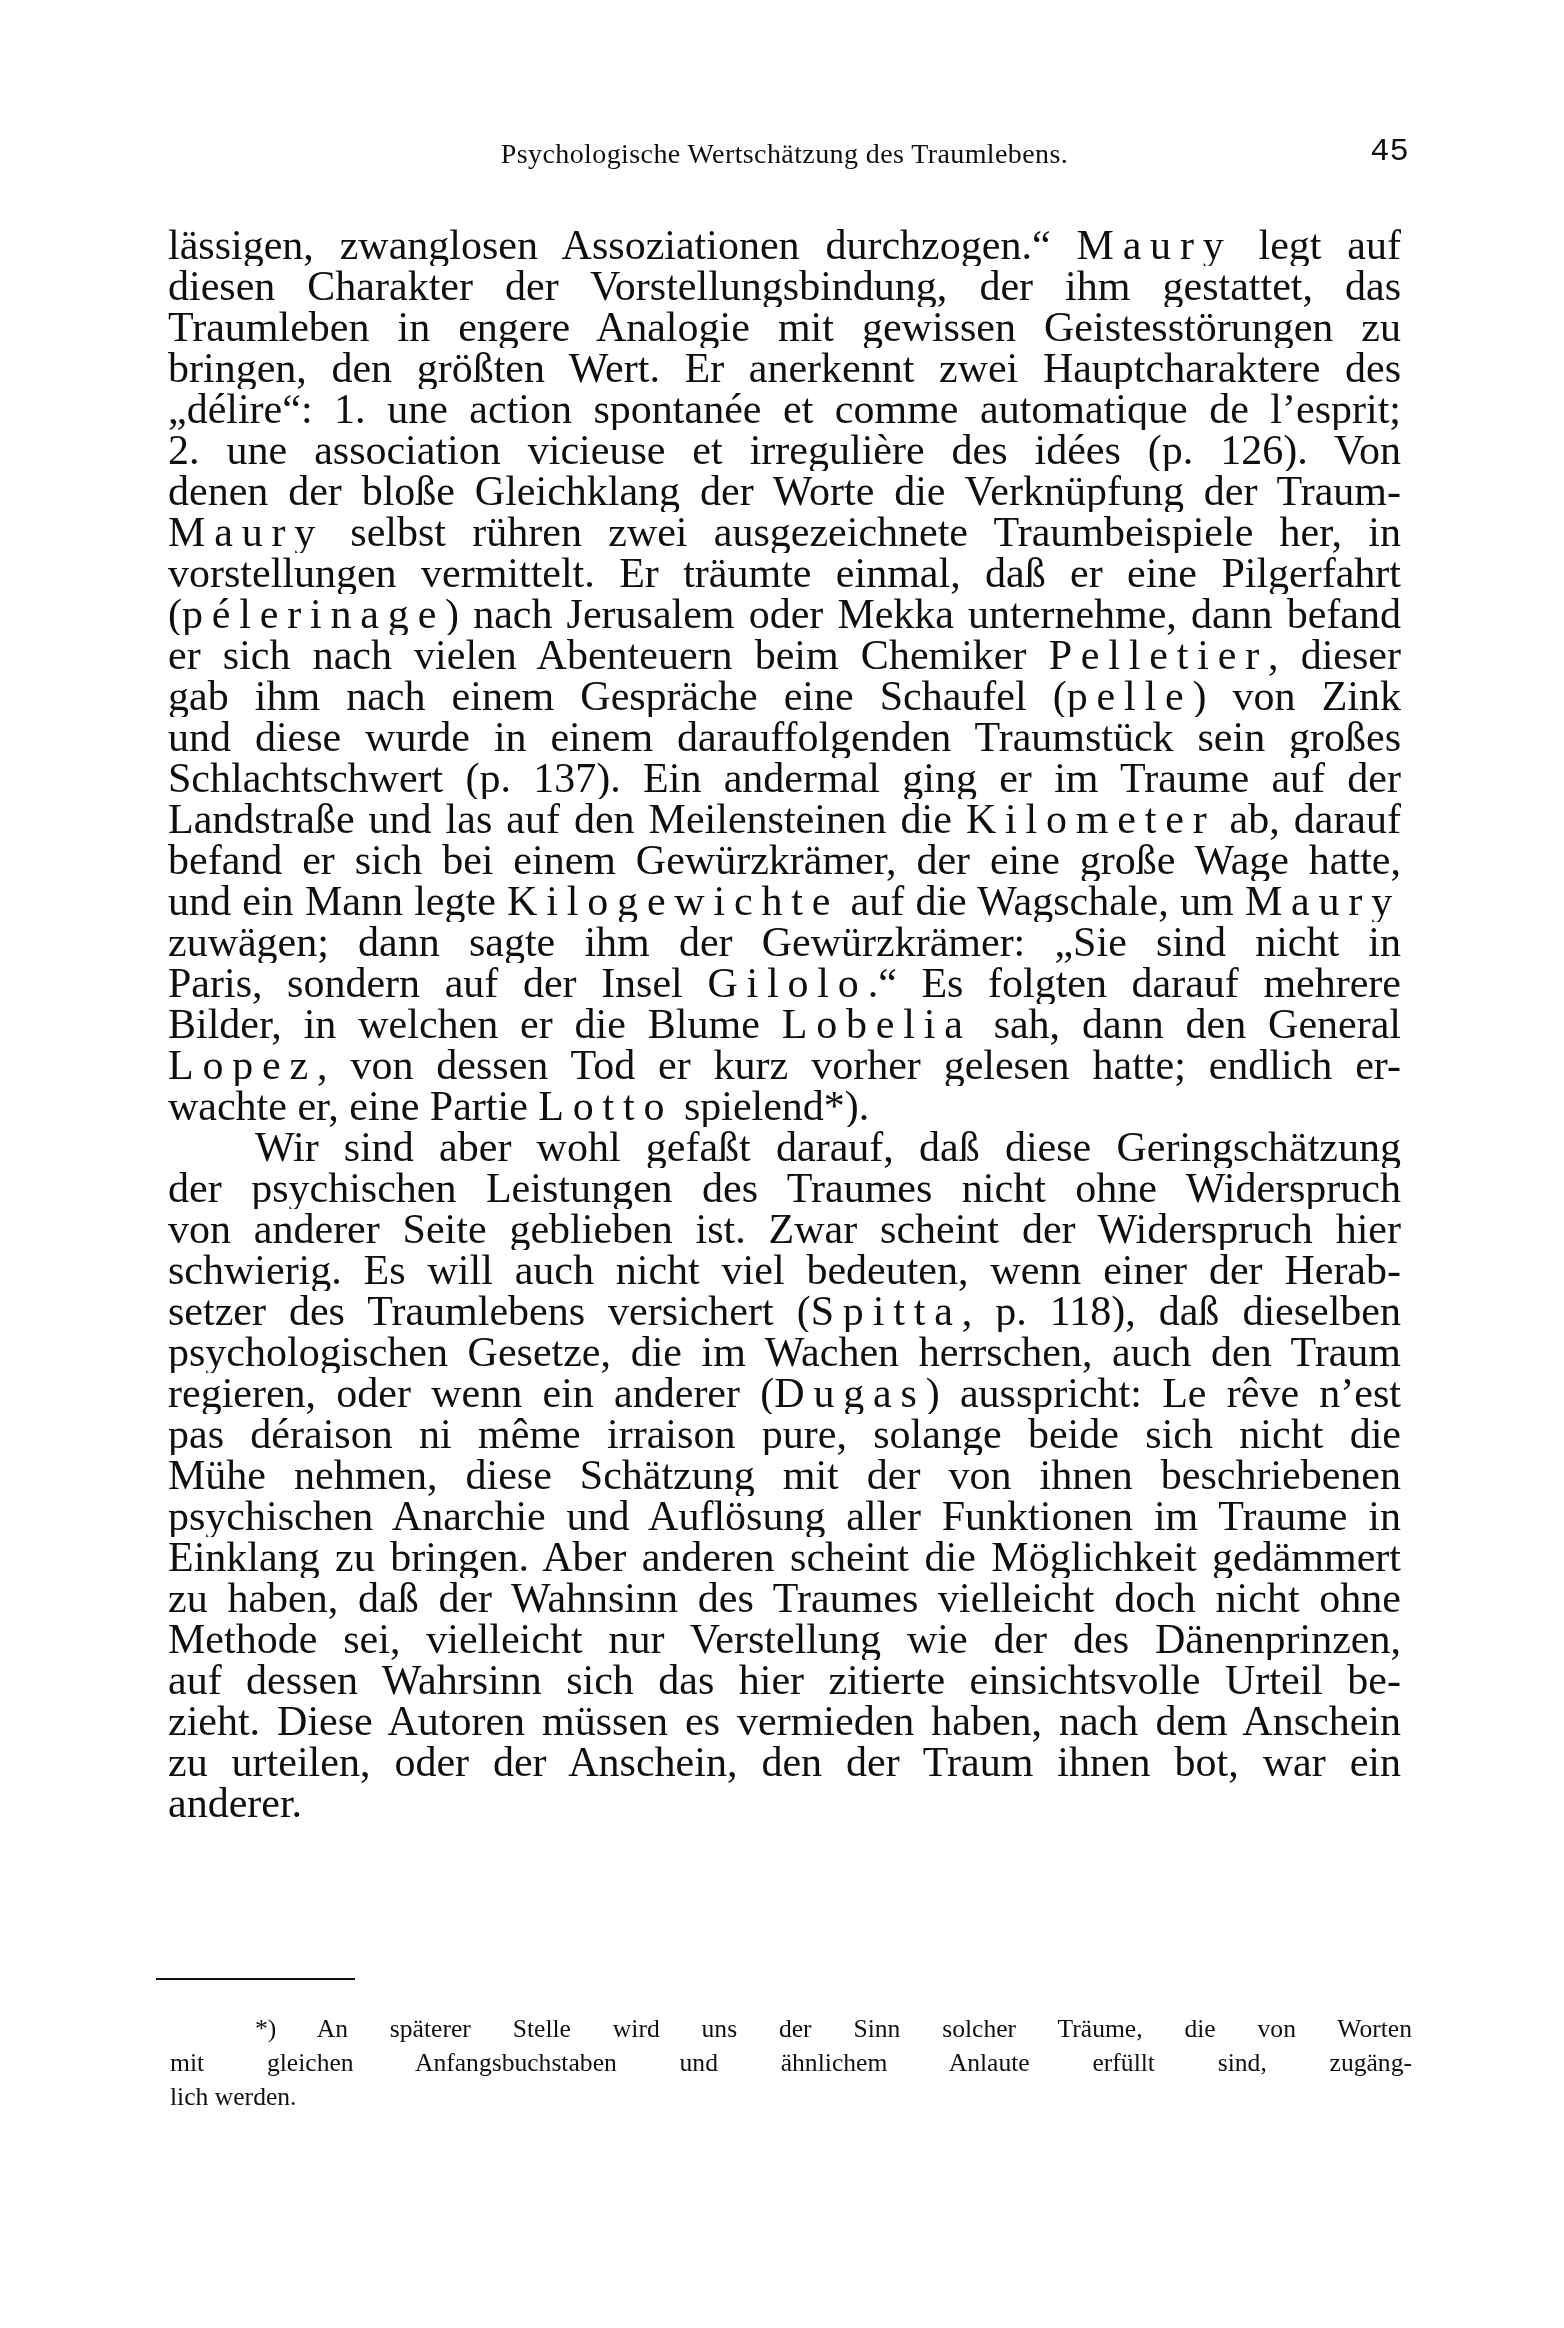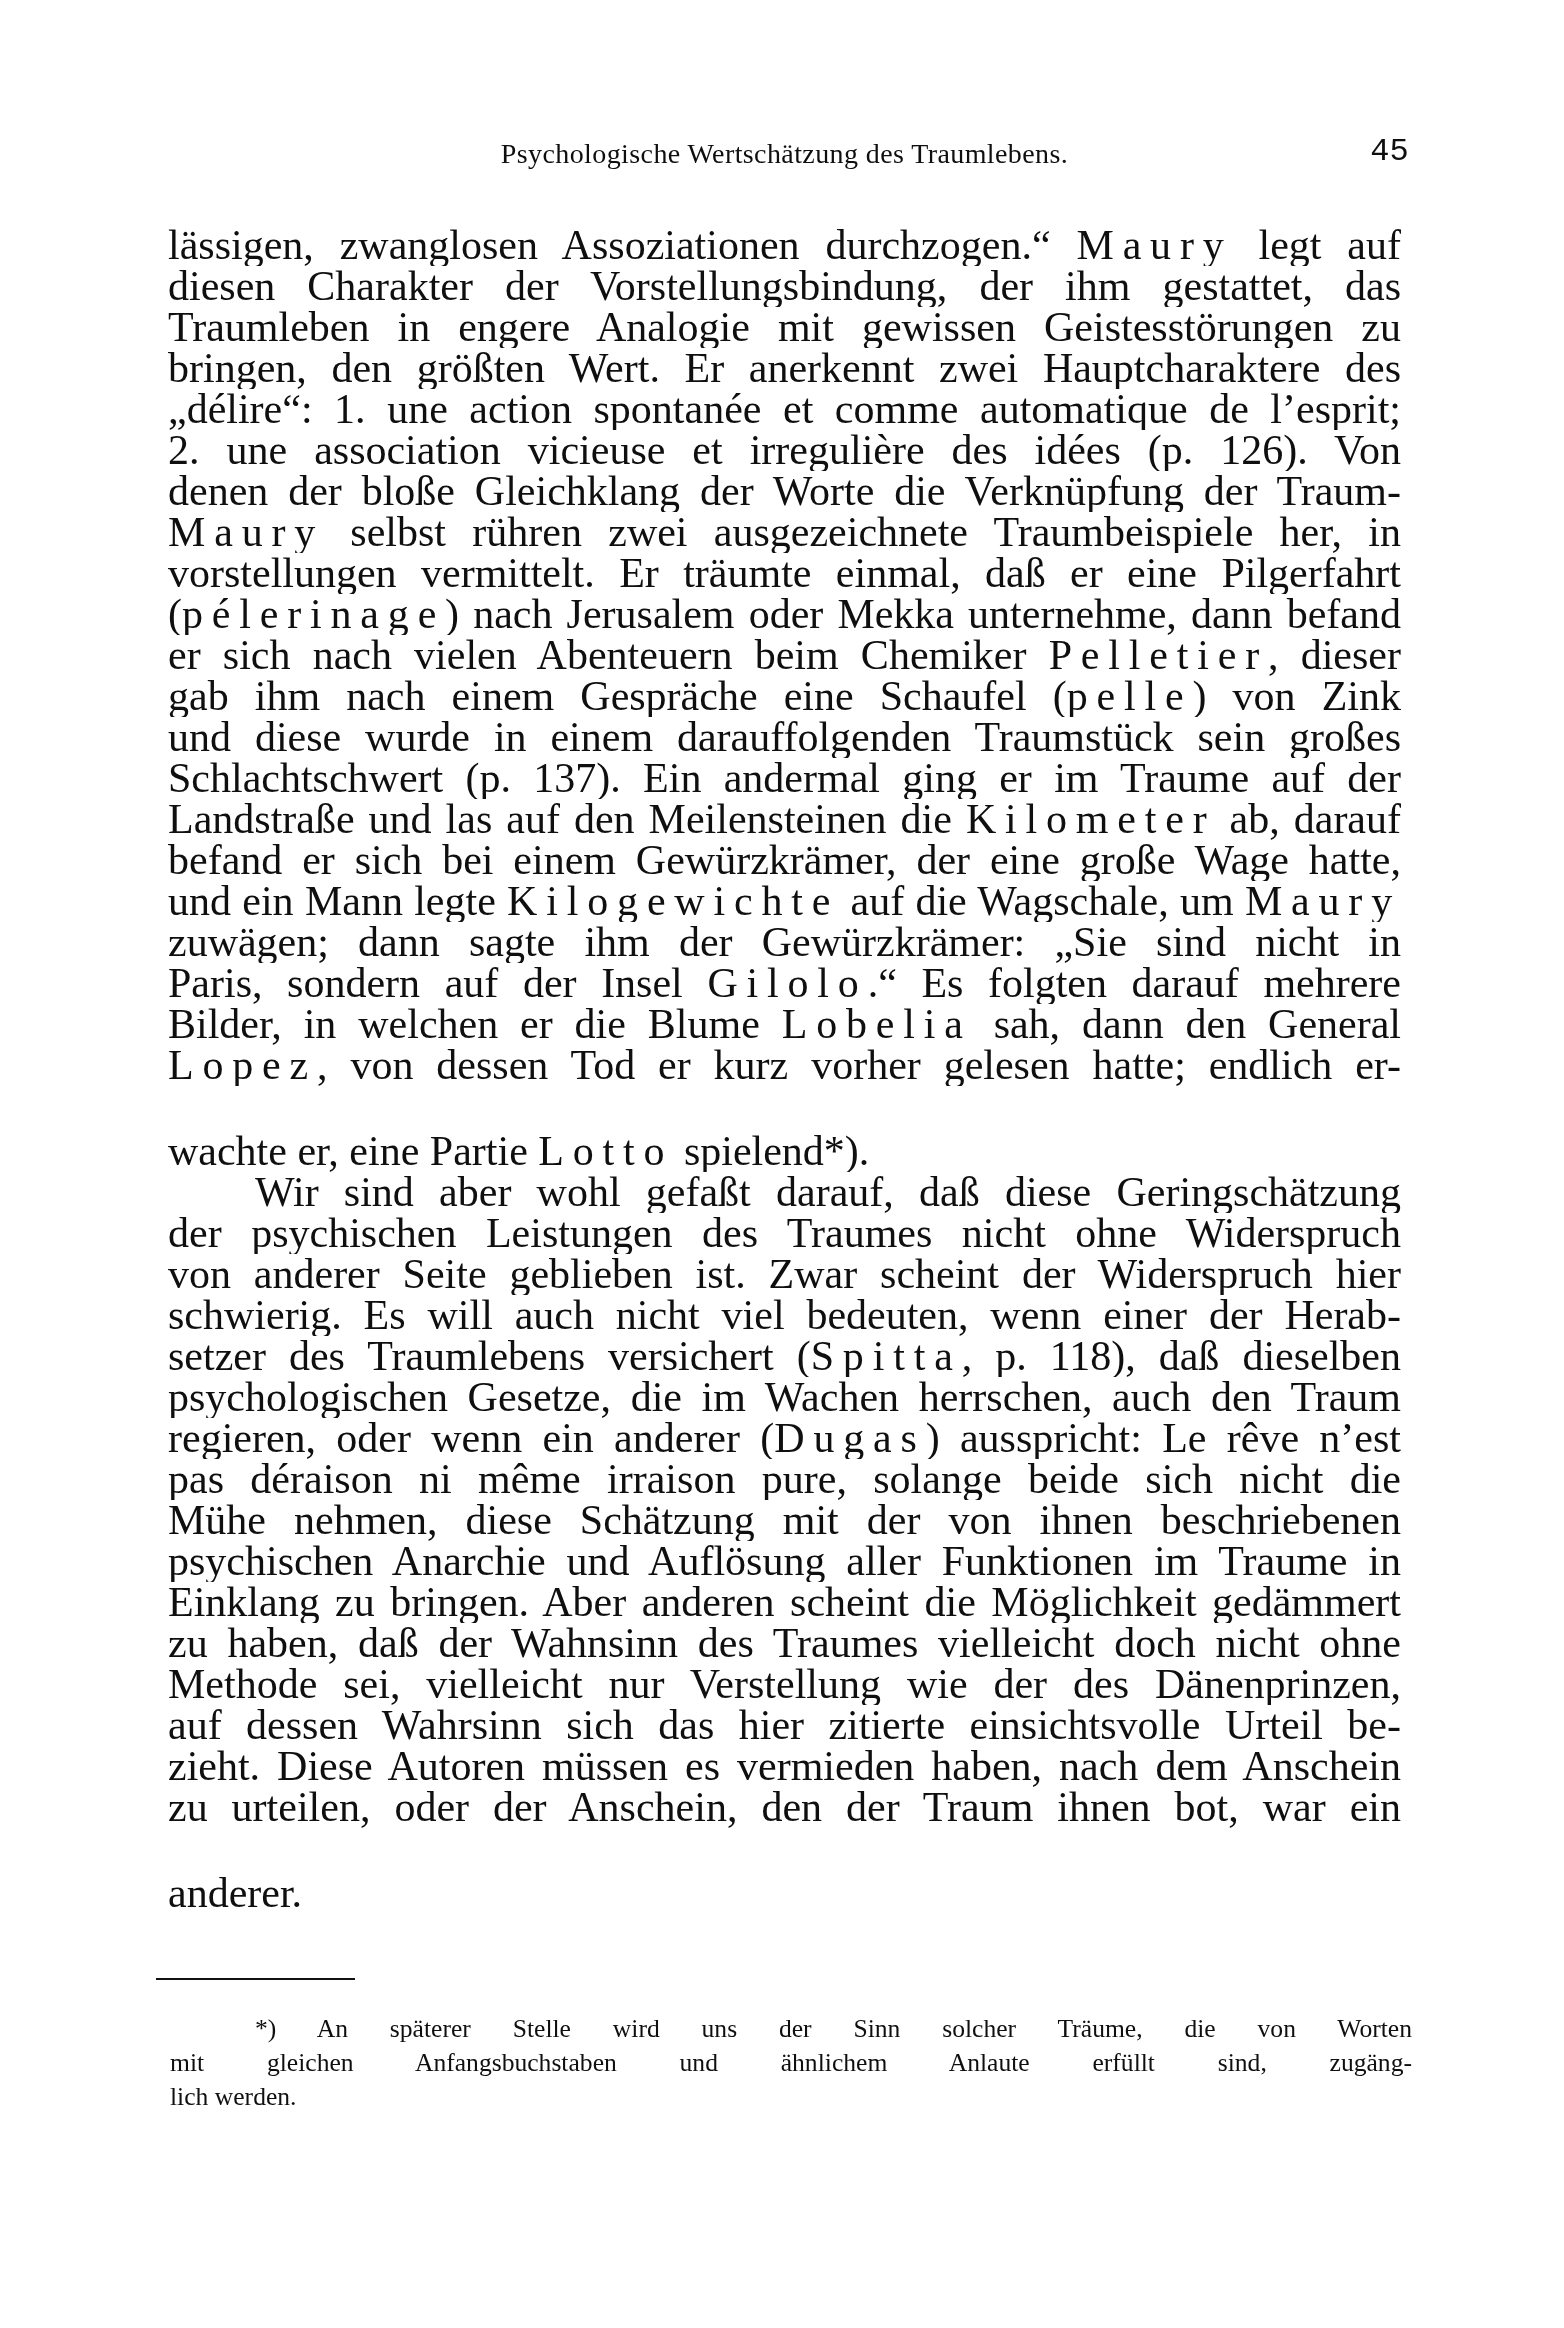--- a/index.html
+++ b/index.html
@@ -39,21 +39,21 @@
   .para { margin: 0; }
   .line {
     font-size: 42px;
     height: 41px;
     line-height: 41px;
     text-align: justify;
     text-align-last: justify;
     overflow: hidden;
     white-space: normal;
   }
-  .line.last { text-align-last: left; margin-top: 45px; }
+  .line.last { text-align-last: left; }
   .line.indent { text-indent: 87px; }
   .sperr { letter-spacing: 0.21em; }
   .footnote-rule {
     position: absolute;
     left: 156px; top: 1978px;
     width: 199px; height: 0;
     border-top: 2.8px solid #111111;
   }
   .footnote {
     position: absolute;

